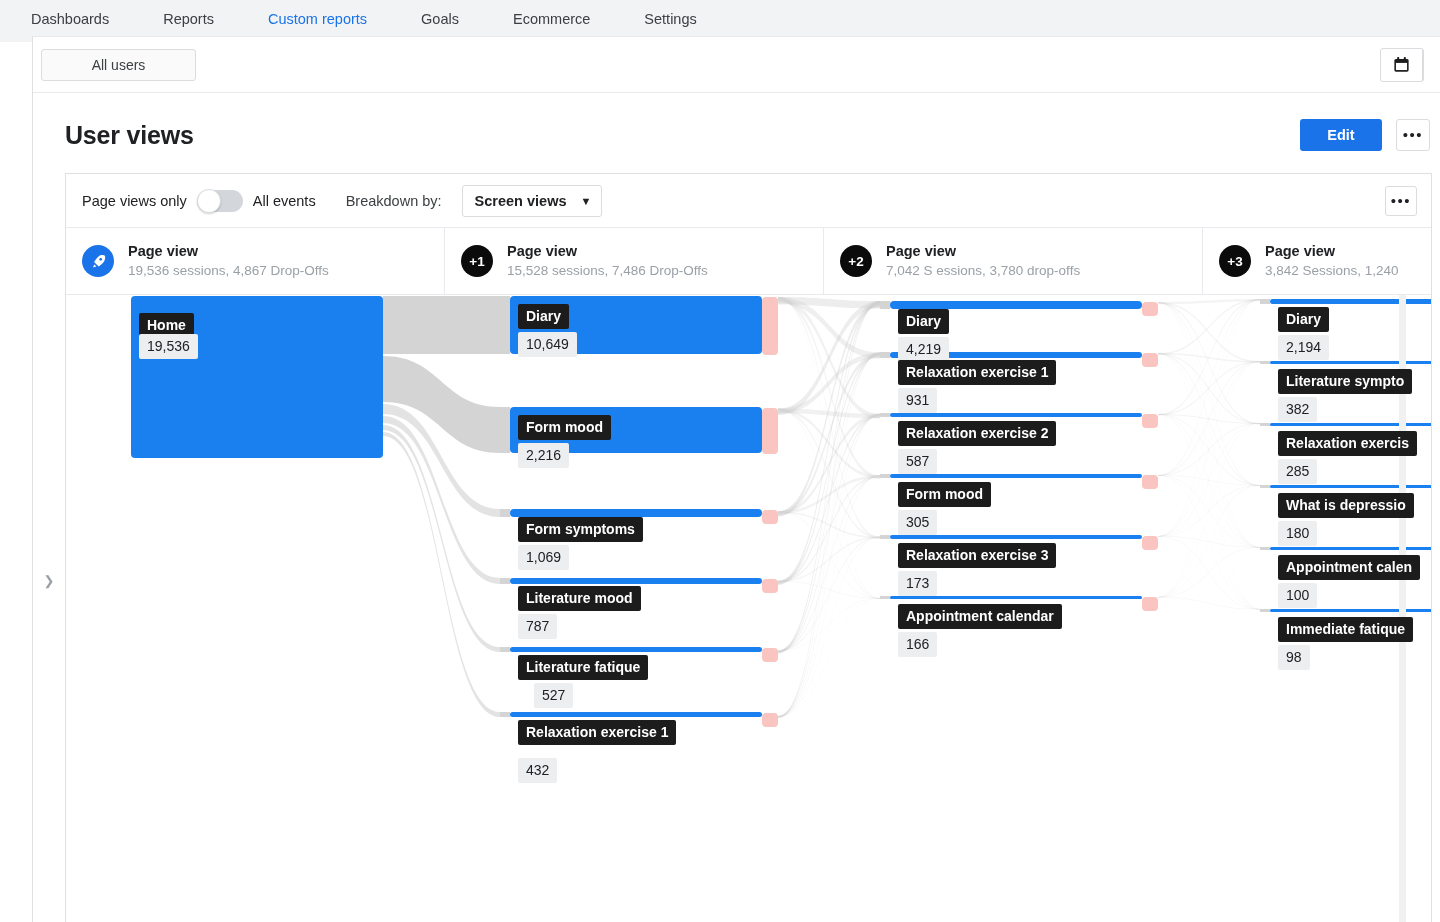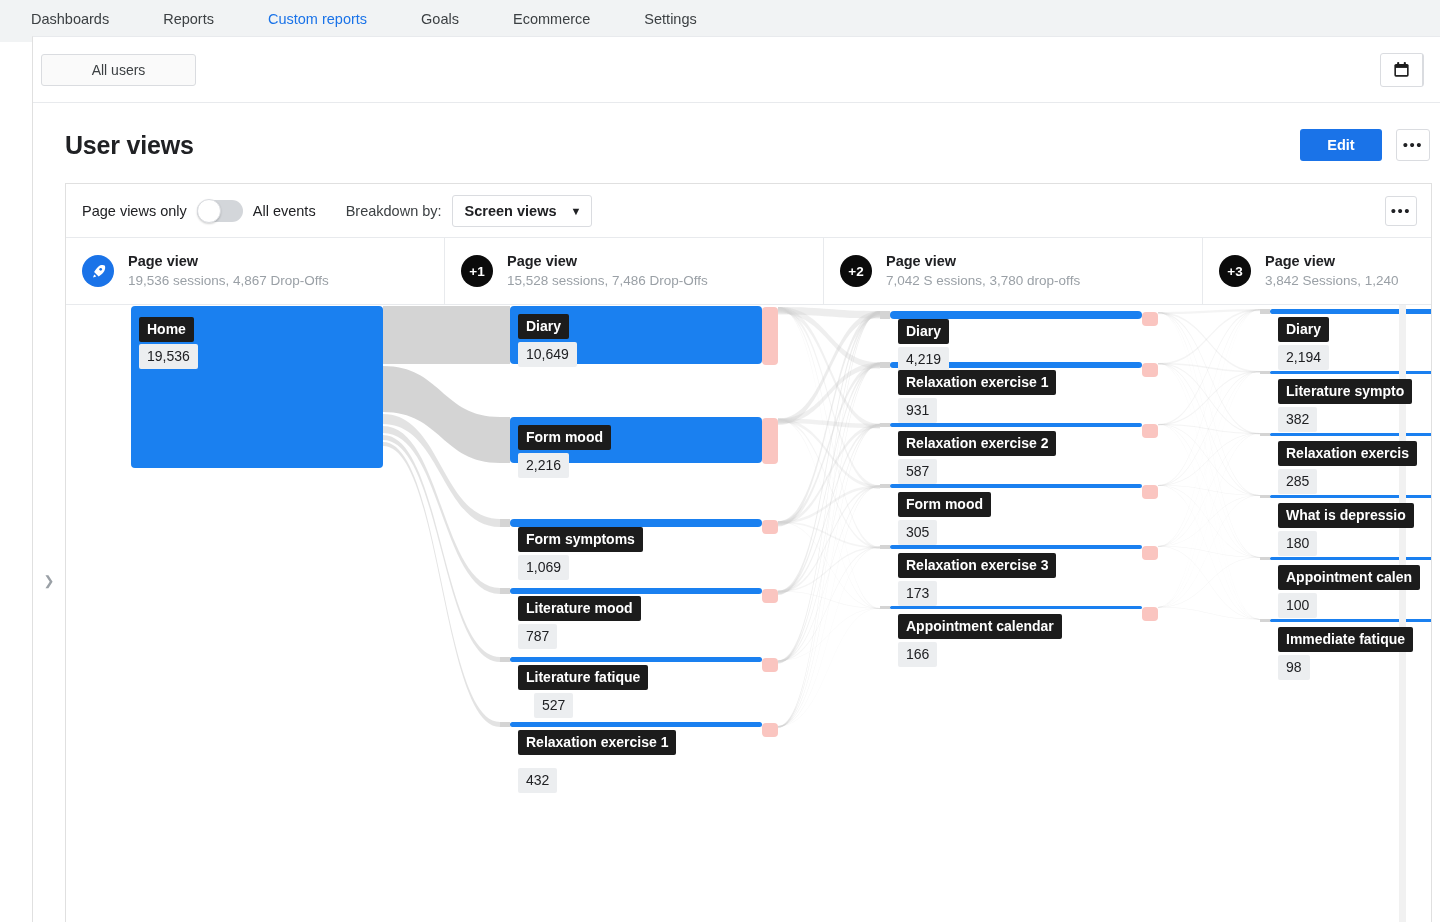--- a/index.html
+++ b/index.html
@@ -54,21 +54,21 @@
     color: #9aa0a6;
     font-size: 13px;
     line-height: 16px;
     text-align: center;
     cursor: pointer;
     user-select: none;
   }
 
   
   .filterbar {
-    height: 66px;
+    height: 56px;
     display: flex;
     align-items: center;
     padding: 0 8px 0 8px;
     border-bottom: 1px solid #e8eaed;
     background: #fff;
   }
   .seg-btn {
     border: 1px solid #dadce0;
     border-radius: 3px;
     background: #fafafa;
@@ -168,21 +168,21 @@
     cursor: pointer;
     flex: none;
   }
   .switch .knob {
     position: absolute; left: 0; top: -1px;
     width: 24px; height: 24px; border-radius: 50%;
     background: #fff;
     border: 1px solid #dadce0;
     box-shadow: 0 1px 2px rgba(0,0,0,.18);
   }
-  .breakdown-label { font-size: 14.5px; color: #3c4043; margin-left: 30px; margin-right: 10px; }
+  .breakdown-label { font-size: 14.5px; color: #3c4043; margin-left: 30px; margin-right: 20px; }
   .select {
     border: 1px solid #dadce0;
     border-radius: 3px;
     height: 32px;
     min-width: 132px;
     display: flex; align-items: center; justify-content: space-between;
     padding: 0 10px 0 12px;
     font-size: 14.5px;
     font-weight: bold;
     color: #202124;
@@ -506,21 +506,21 @@
             <rect x="1194" y="128" width="10" height="3" fill="#cccccc" opacity="0.85"></rect>
             <rect x="1204" y="190" width="252" height="3" rx="1.5" fill="#1a80f0"></rect>
             <rect x="1194" y="190" width="10" height="3" fill="#cccccc" opacity="0.85"></rect>
             <rect x="1204" y="252" width="252" height="3" rx="1.5" fill="#1a80f0"></rect>
             <rect x="1194" y="252" width="10" height="3" fill="#cccccc" opacity="0.85"></rect>
             <rect x="1204" y="314" width="252" height="3" rx="1.5" fill="#1a80f0"></rect>
             <rect x="1194" y="314" width="10" height="3" fill="#cccccc" opacity="0.85"></rect>
           </g>
       </svg>
       <div id="chips">
-          <div class="node-label" style="left: 73px; top: 12px;">Home</div>
+          <div class="node-label" style="left: 73px; top: 18px;">Home</div>
           <div class="node-value" style="left: 73px; top: 39px;">19,536</div>
           <div class="node-label" style="left: 452px; top: 9px;">Diary</div>
           <div class="node-value" style="left: 452px; top: 37px;">10,649</div>
           <div class="node-label" style="left: 452px; top: 120px;">Form mood</div>
           <div class="node-value" style="left: 452px; top: 148px;">2,216</div>
           <div class="node-label" style="left: 452px; top: 222px;">Form symptoms</div>
           <div class="node-value" style="left: 452px; top: 250px;">1,069</div>
           <div class="node-label" style="left: 452px; top: 291px;">Literature mood</div>
           <div class="node-value" style="left: 452px; top: 319px;">787</div>
           <div class="node-label" style="left: 452px; top: 360px;">Literature fatique</div>

